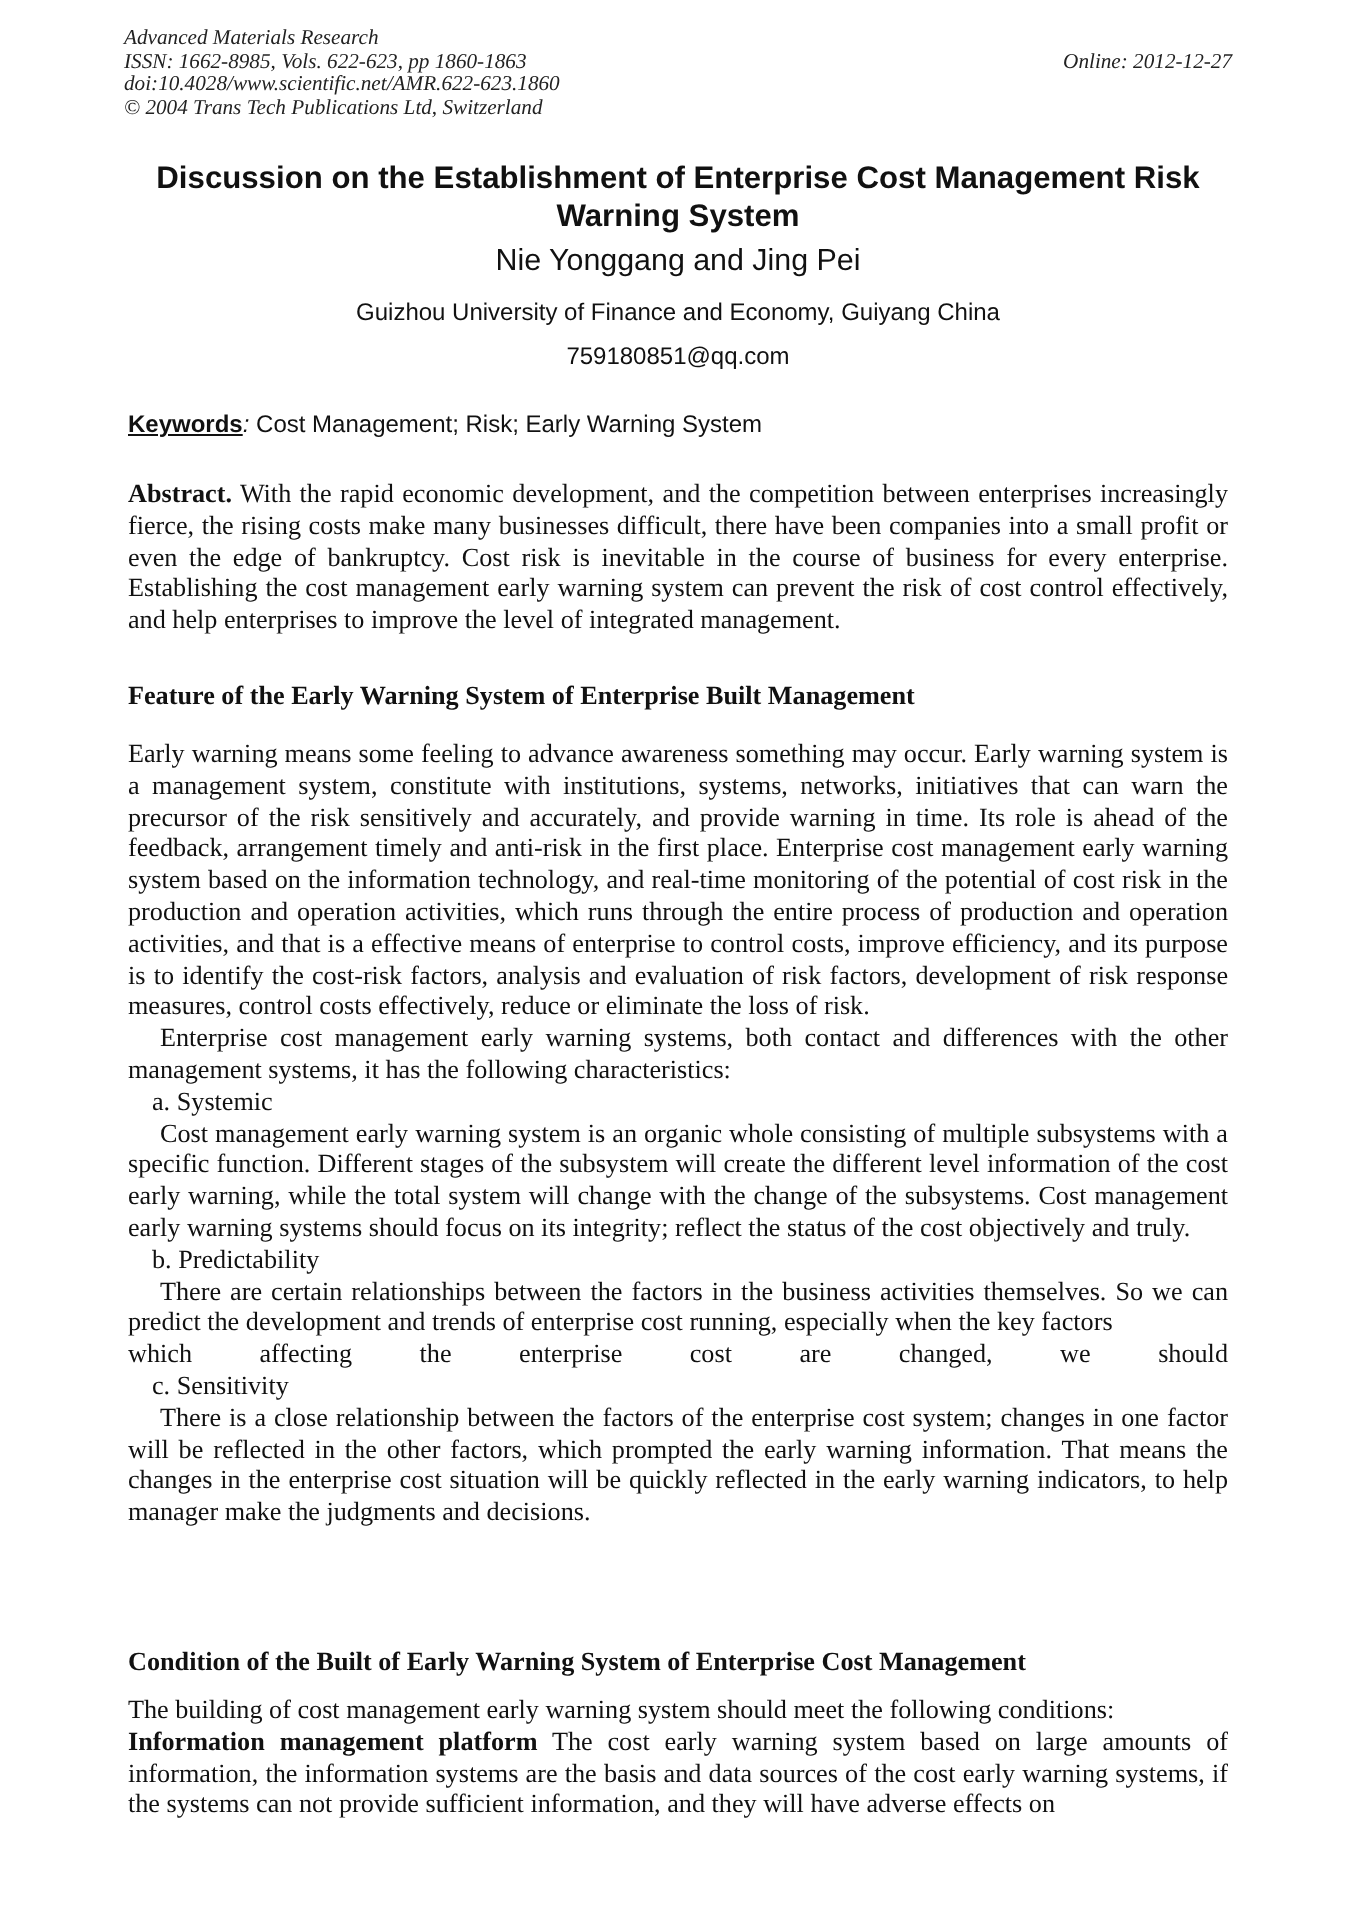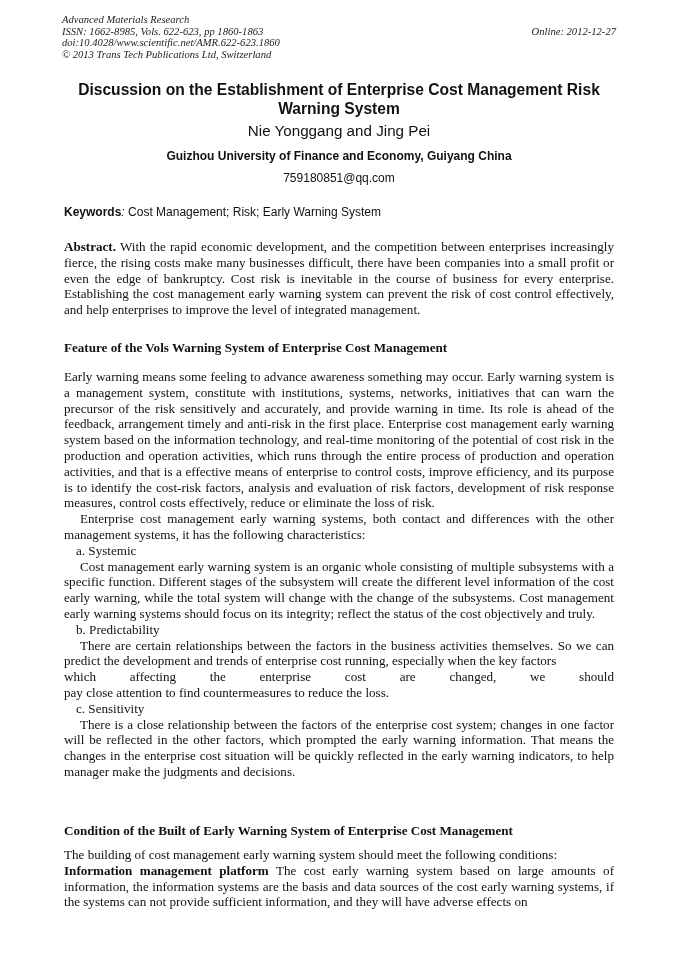--- a/index.html
+++ b/index.html
@@ -2,72 +2,71 @@
 <html><head>
 <meta charset="utf-8">
 <style>
   html, body { margin: 0; padding: 0; background: #ffffff; }
   body { width: 678px; height: 959px; position: relative; overflow: hidden; color: #111; }
   .page { position: absolute; left: 0; top: 0; width: 678px; height: 959px; }
   .hdr { position: absolute; left: 62px; top: 14px; width: 554px; font-family: "Liberation Serif", serif; font-style: italic; font-size: 10.6px; line-height: 11.6px; color: #222; }
   .hdr .right { position: absolute; right: 0; top: 12px; }
   .title { position: absolute; left: 62px; top: 80px; width: 554px; text-align: center; font-family: "Liberation Sans", sans-serif; font-weight: bold; font-size: 15.6px; line-height: 19px; }
   .authors { position: absolute; left: 62px; top: 122px; width: 554px; text-align: center; font-family: "Liberation Sans", sans-serif; font-size: 15.2px; line-height: 18px; }
-  .affil { position: absolute; left: 62px; top: 149px; width: 554px; text-align: center; font-family: "Liberation Sans", sans-serif; font-size: 12px; line-height: 14px; font-weight: bold; }
+  .affil { position: absolute; left: 62px; top: 149px; width: 554px; text-align: center; font-family: "Liberation Sans", sans-serif; font-size: 12px; line-height: 14px; }
   .email { position: absolute; left: 62px; top: 171px; width: 554px; text-align: center; font-family: "Liberation Sans", sans-serif; font-size: 12px; line-height: 14px; }
   .keywords { position: absolute; left: 64px; top: 205px; width: 554px; font-family: "Liberation Sans", sans-serif; font-size: 12px; line-height: 14px; }
-  .keywords b { font-weight: bold; }
+  .keywords b { font-weight: bold; text-decoration: underline; }
   .keywords i { font-style: italic; }
   .body { position: absolute; left: 64px; width: 550px; font-family: "Liberation Serif", serif; font-size: 13.1px; line-height: 15.8px; text-align: justify; }
   .body p { margin: 0; }
   .indent { text-indent: 16px; }
   .listitem { padding-left: 12px; text-align: left; }
   .h { font-family: "Liberation Serif", serif; font-weight: bold; font-size: 13.1px; line-height: 16px; position: absolute; left: 64px; width: 560px; }
   .abstract { top: 239px; }
   .sec1 { top: 369px; }
   .sec2 { top: 847px; }
   .spread { text-align: justify; text-align-last: justify; }
 </style>
 </head>
 <body>
 
 <div class="page">
 
   <div class="hdr">
     <div>Advanced Materials Research</div>
     <div>ISSN: 1662-8985, Vols. 622-623, pp 1860-1863</div>
     <div>doi:10.4028/www.scientific.net/AMR.622-623.1860</div>
-    <div>© 2013 Trans Tech Publications Ltd, Switzerland</div>
+    <div>© 2004 Trans Tech Publications Ltd, Switzerland</div>
     <div class="right">Online: 2012-12-27</div>
   </div>
 
   <div class="title">Discussion on the Establishment of Enterprise Cost Management Risk Warning System</div>
   <div class="authors">Nie Yonggang and Jing Pei</div>
   <div class="affil">Guizhou University of Finance and Economy, Guiyang China</div>
   <div class="email">759180851@qq.com</div>
 
   <div class="keywords">
     <b>Keywords</b><i>:</i><span> Cost Management; Risk; Early Warning System</span>
   </div>
 
   <div class="body abstract">
     <p><b>Abstract.</b><span> With the rapid economic development, and the competition between enterprises increasingly fierce, the rising costs make many businesses difficult, there have been companies into a small profit or even the edge of bankruptcy. Cost risk is inevitable in the course of business for every enterprise. Establishing the cost management early warning system can prevent the risk of cost control effectively, and help enterprises to improve the level of integrated management.</span></p>
   </div>
 
-  <div class="h" style="top:340px;">Feature of the Vols Warning System of Enterprise Cost Management</div>
+  <div class="h" style="top:340px;">Feature of the Early Warning System of Enterprise Built Management</div>
 
   <div class="body sec1">
     <p>Early warning means some feeling to advance awareness something may occur. Early warning system is a management system, constitute with institutions, systems, networks, initiatives that can warn the precursor of the risk sensitively and accurately, and provide warning in time. Its role is ahead of the feedback, arrangement timely and anti-risk in the first place. Enterprise cost management early warning system based on the information technology, and real-time monitoring of the potential of cost risk in the production and operation activities, which runs through the entire process of production and operation activities, and that is a effective means of enterprise to control costs, improve efficiency, and its purpose is to identify the cost-risk factors, analysis and evaluation of risk factors, development of risk response measures, control costs effectively, reduce or eliminate the loss of risk.</p>
     <p class="indent">Enterprise cost management early warning systems, both contact and differences with the other management systems, it has the following characteristics:</p>
     <p class="listitem">a.  Systemic</p>
     <p class="indent">Cost management early warning system is an organic whole consisting of multiple subsystems with a specific function. Different stages of the subsystem will create the different level information of the cost early warning, while the total system will change with the change of the subsystems. Cost management early warning systems should focus on its integrity; reflect the status of the cost objectively and truly.</p>
     <p class="listitem">b.  Predictability</p>
     <p class="indent">There are certain relationships between the factors in the business activities themselves.  So we can predict the development and trends of enterprise cost running, especially when the key factors</p>
     <p class="spread">which affecting the enterprise cost are changed, we should</p>
-    <p>pay close attention to find countermeasures to reduce the loss.</p>
     <p class="listitem">c.  Sensitivity</p>
     <p class="indent">There is a close relationship between the factors of the enterprise cost system; changes in one factor will be reflected in the other factors, which prompted the early warning information. That means the changes in the enterprise cost situation will be quickly reflected in the early warning indicators, to help manager make the judgments and decisions.</p>
   </div>
 
   <div class="h" style="top:823px;">Condition of the Built of Early Warning System of Enterprise Cost Management</div>
 
   <div class="body sec2">
     <p style="text-align:left;">The building of cost management early warning system should meet the following conditions:</p>
     <p><b>Information management platform</b><span> The cost early warning system based on large amounts of information, the information systems are the basis and data sources of the cost early warning systems, if the systems can not provide sufficient information, and they will have adverse effects on</span></p>
   </div>

